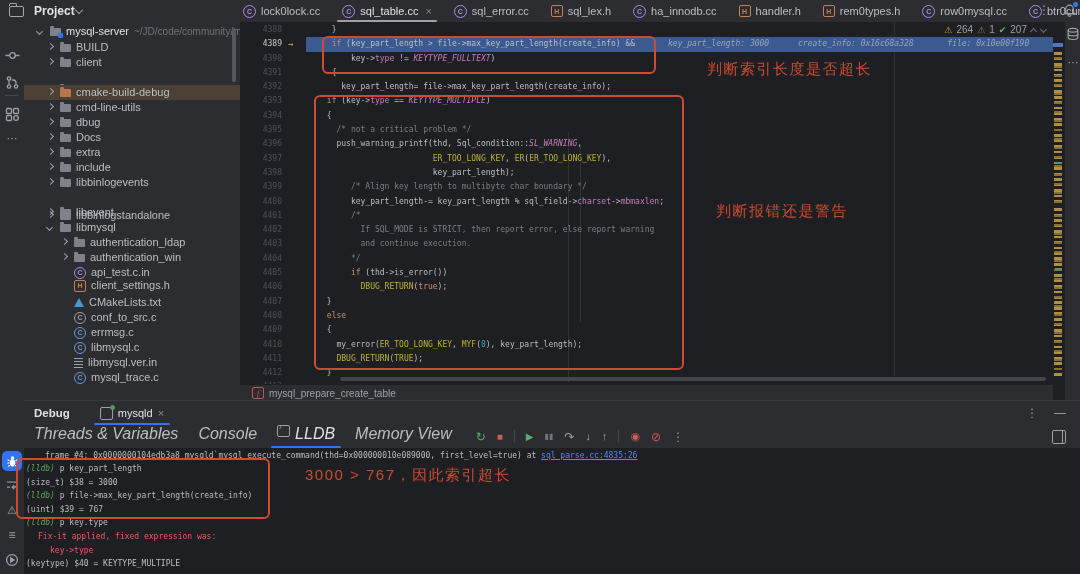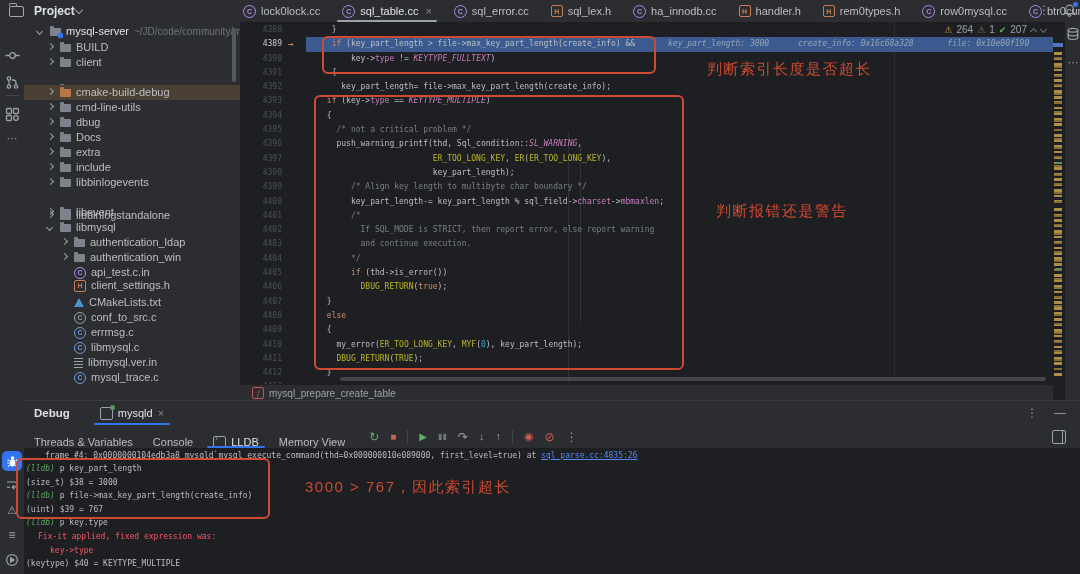--- a/index.html
+++ b/index.html
@@ -87,21 +87,21 @@
   
   #dbgpanel{left:24px;top:400px;width:1056px;height:174px;background:#2B2D30;border-top:1px solid #393B40;}
   #dbg-head{position:absolute;left:0;top:0;width:1056px;height:24px;display:flex;align-items:center;}
   #dbg-title{margin-left:10px;font-size:11.5px;font-weight:bold;color:#DFE1E5;}
   #sess-tab{margin-left:22px;height:24px;display:flex;align-items:center;gap:5px;padding:0 8px;position:relative;font-size:11px;color:#DFE1E5;}
   #sess-tab:after{content:"";position:absolute;left:2px;right:2px;bottom:0;height:2.5px;background:#3574F0;border-radius:2px;}
   .ic-sess{width:11px;height:11px;border:1.2px solid #9DA1A8;border-radius:2px;position:relative;}
   .ic-sess:after{content:"";position:absolute;right:-3px;top:-3px;width:5px;height:5px;border-radius:50%;background:#57965C;}
   #dbg-head-right{position:absolute;right:14px;top:0;height:24px;display:flex;align-items:center;gap:16px;color:#9DA1A8;font-size:12px;}
   #dbg-toolbar{position:absolute;left:0;top:24px;width:1056px;height:23px;display:flex;align-items:center;border-bottom:1px solid #35373B;}
-  .dtab{display:flex;align-items:flex-end;gap:5px;padding:0 10px;height:23px;font-size:11px;color:#BCBEC4;position:relative;}
+  .dtab{display:flex;align-items:flex-start;gap:5px;padding:0 10px;height:23px;font-size:16px;color:#BCBEC4;position:relative;font-style:italic;}
   .dtab.active{color:#DFE1E5;}
   .dtab.active:after{content:"";position:absolute;left:4px;right:4px;bottom:0;height:2px;background:#3574F0;border-radius:1px;}
   .ic-term{width:11px;height:10px;border:1.2px solid #9DA1A8;border-radius:2px;position:relative;}
   .ic-term:before{content:"›";position:absolute;left:1px;top:-3px;font-size:8px;color:#9DA1A8;}
   #dbg-actions{display:flex;align-items:center;gap:11px;margin-left:14px;}
   .dact{font-size:11px;line-height:1;}
   .dsep{width:1px;height:13px;background:#43454A;}
   #layout-ic{position:absolute;right:14px;top:29px;width:12px;height:12px;border:1.2px solid #9DA1A8;border-radius:2px;}
   #layout-ic:before{content:"";position:absolute;right:2px;top:0;height:100%;border-left:1.2px solid #9DA1A8;}
   #console{position:absolute;left:0;top:47px;width:1056px;height:127px;background:#1E1F22;font-family:"DejaVu Sans Mono",monospace;font-size:8px;color:#BCBEC4;}
@@ -480,15 +480,15 @@
           <div class="crow" style="padding-left: 0px;"><span>(keytype) $40 = KEYTYPE_MULTIPLE</span></div>
         </div>
     </div>
   </div>
 
   <div class="rbox" style="left:322px;top:36px;width:330px;height:34px"></div>
   <div class="rbox" style="left:314px;top:95px;width:366px;height:271px"></div>
   <div class="rbox" style="left:16px;top:458px;width:250px;height:57px"></div>
   <div class="rtext" style="left:716px;top:202px">判断报错还是警告</div>
   <div class="rtext" style="left:707px;top:60px">判断索引长度是否超长</div>
-  <div class="rtext" style="left:305px;top:478px">3000 &gt; 767，因此索引超长</div>
+  <div class="rtext" style="left:305px;top:466px">3000 &gt; 767，因此索引超长</div>
 
 </div>
 
 </body></html>

